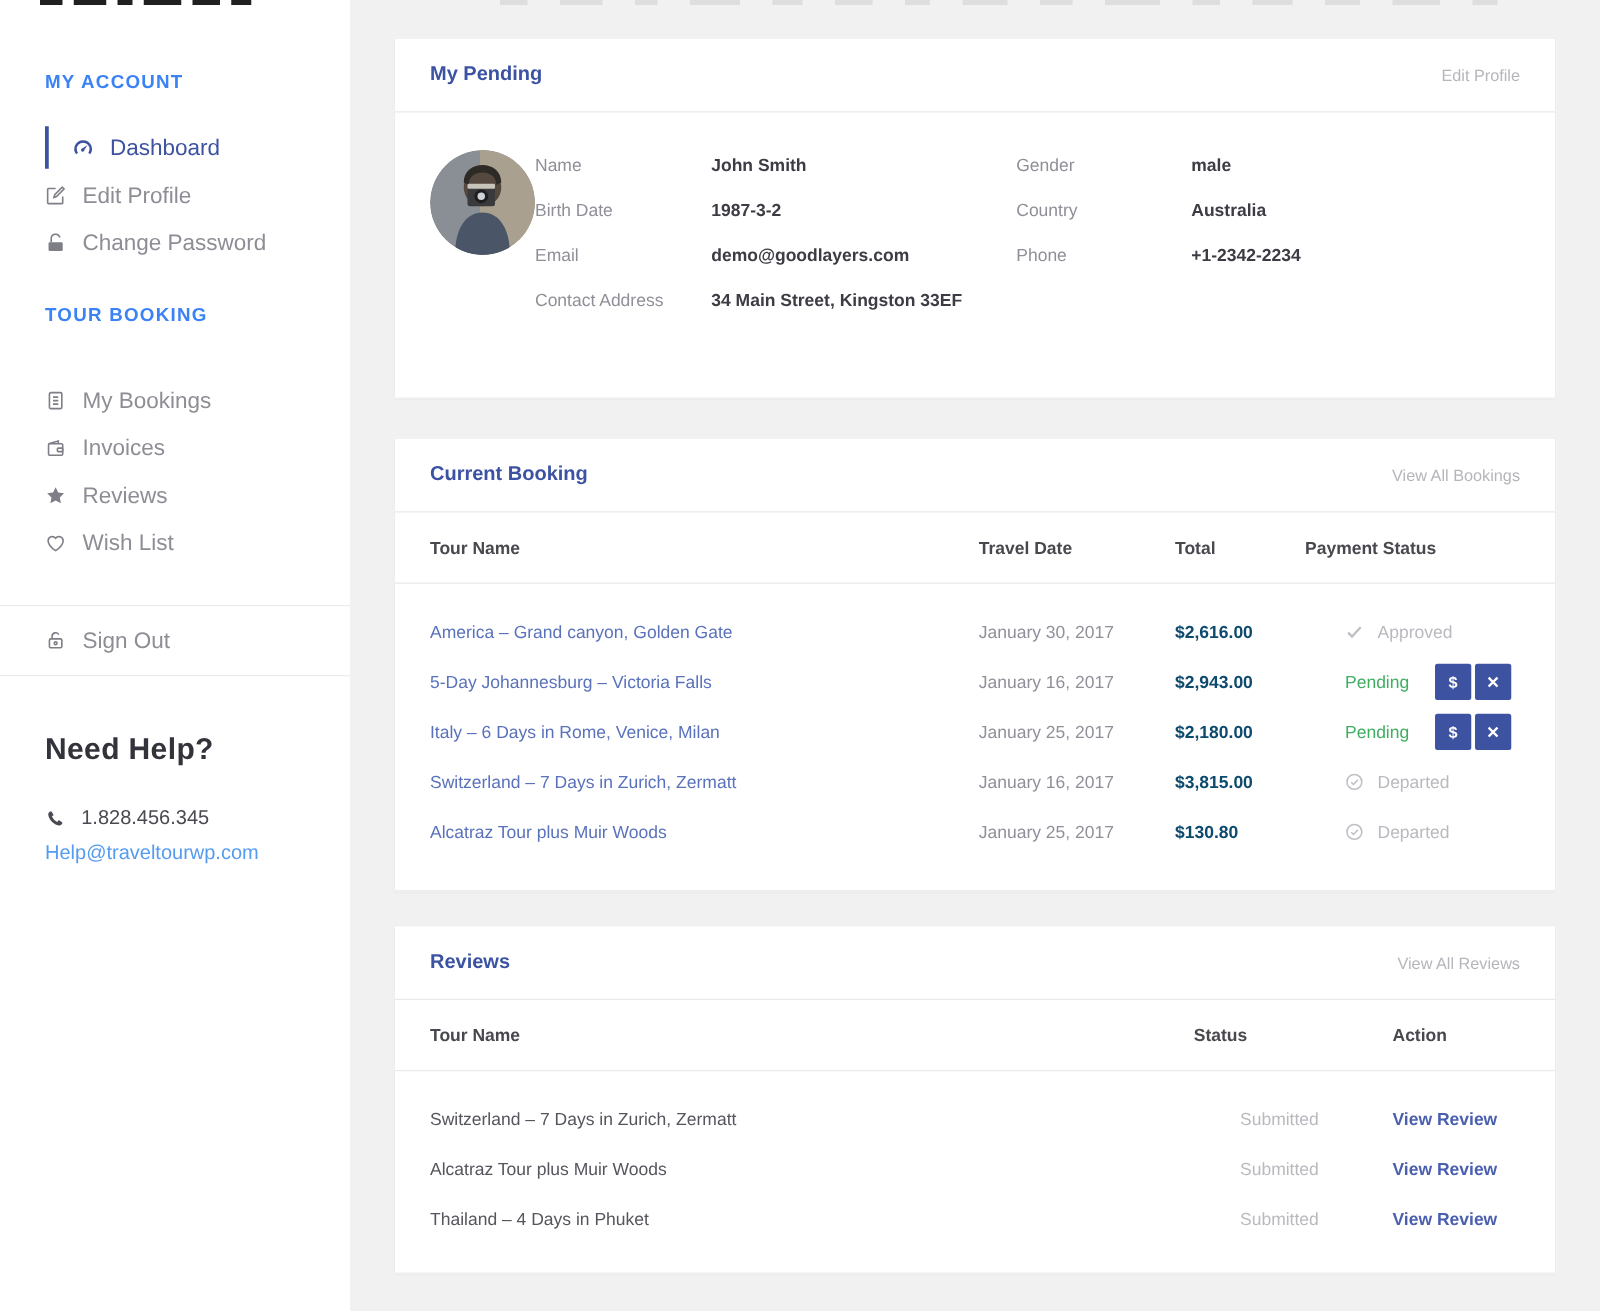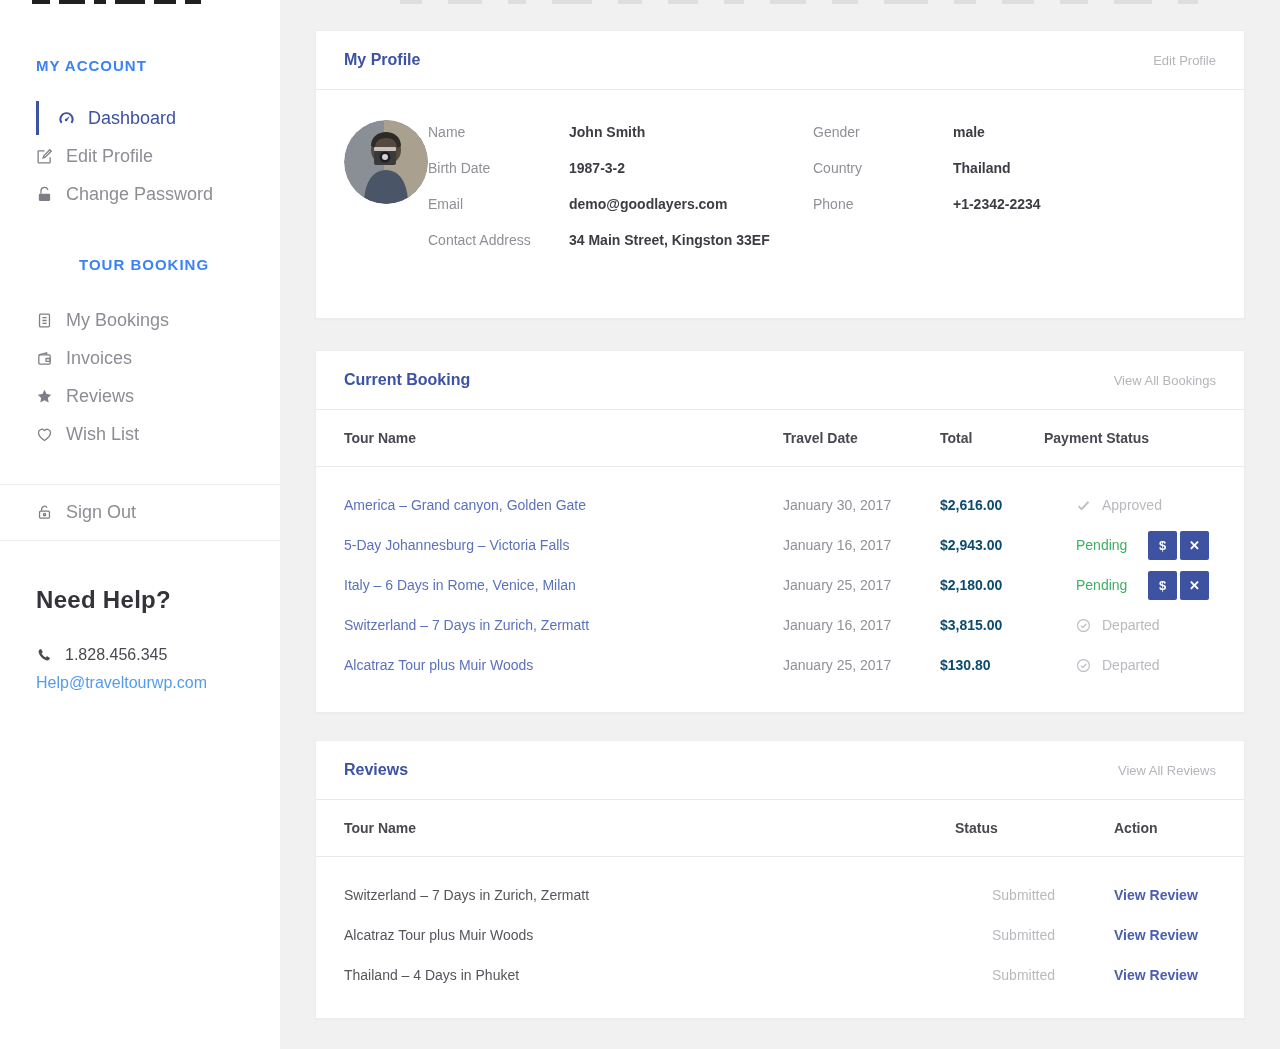--- a/index.html
+++ b/index.html
@@ -17,21 +17,21 @@
     position:absolute; left:0; top:0; width:280px; height:1049px;
     background:#ffffff;
   }
   .cutoff-logo { position:absolute; top:0; left:32px; height:5px; display:flex; gap:9px; }
   .cutoff-logo span { background:#202020; height:4px; display:block; }
   .side-title {
     position:absolute; left:36px;
     font-size:15px; font-weight:bold; letter-spacing:1px; color:#3b82f6;
   }
   .side-title.account { top:57px; }
-  .side-title.booking { top:256px;margin-left:43px; }
+  .side-title.booking { top:244px; }
   .side-nav { position:absolute; left:0; right:0; }
   .side-nav.account { top:99px; }
   .side-nav.booking { top:301px; }
   .side-item {
     position:relative; height:38px; display:flex; align-items:center;
     padding-left:36px; color:#8d8d95; font-size:18px; cursor:pointer;
   }
   .side-item .icn { width:17px; height:17px; margin-right:13px; color:#7e7e86; flex:none; display:flex; }
   .side-item .icn svg { width:17px; height:17px; }
   .side-item.active { color:#3d52a0; padding-left:58px; }
@@ -243,21 +243,21 @@
   <span style="width:44px"></span>
     <span style="width:22px"></span>
     <span style="width:32px"></span>
   <span style="width:28px"></span>
     <span style="width:38px"></span>
     <span style="width:20px"></span>
 </div>
 
 <div class="card profile">
   <div class="card-head">
-    <span class="card-title">My Profile</span>
+    <span class="card-title">My Pending</span>
     <span class="card-link">Edit Profile</span>
   </div>
   <div class="profile-body">
     <div class="avatar">
       <svg viewBox="0 0 84 84" width="84" height="84">
         <defs>
           <clipPath id="avclip">
               <circle cx="42" cy="42" r="42"></circle>
             </clipPath>
         </defs>
@@ -276,21 +276,21 @@
     </div>
     <div class="profile-grid">
       <div class="p-label">Name</div>
       <div class="p-value">John Smith</div>
       <div class="p-label">Gender</div>
       <div class="p-value">male</div>
 
       <div class="p-label">Birth Date</div>
       <div class="p-value">1987-3-2</div>
       <div class="p-label">Country</div>
-      <div class="p-value">Thailand</div>
+      <div class="p-value">Australia</div>
 
       <div class="p-label">Email</div>
       <div class="p-value">demo@goodlayers.com</div>
       <div class="p-label">Phone</div>
       <div class="p-value">+1-2342-2234</div>
 
       <div class="p-label">Contact Address</div>
       <div class="p-value">34 Main Street, Kingston 33EF</div>
       <div></div>
         <div></div>

